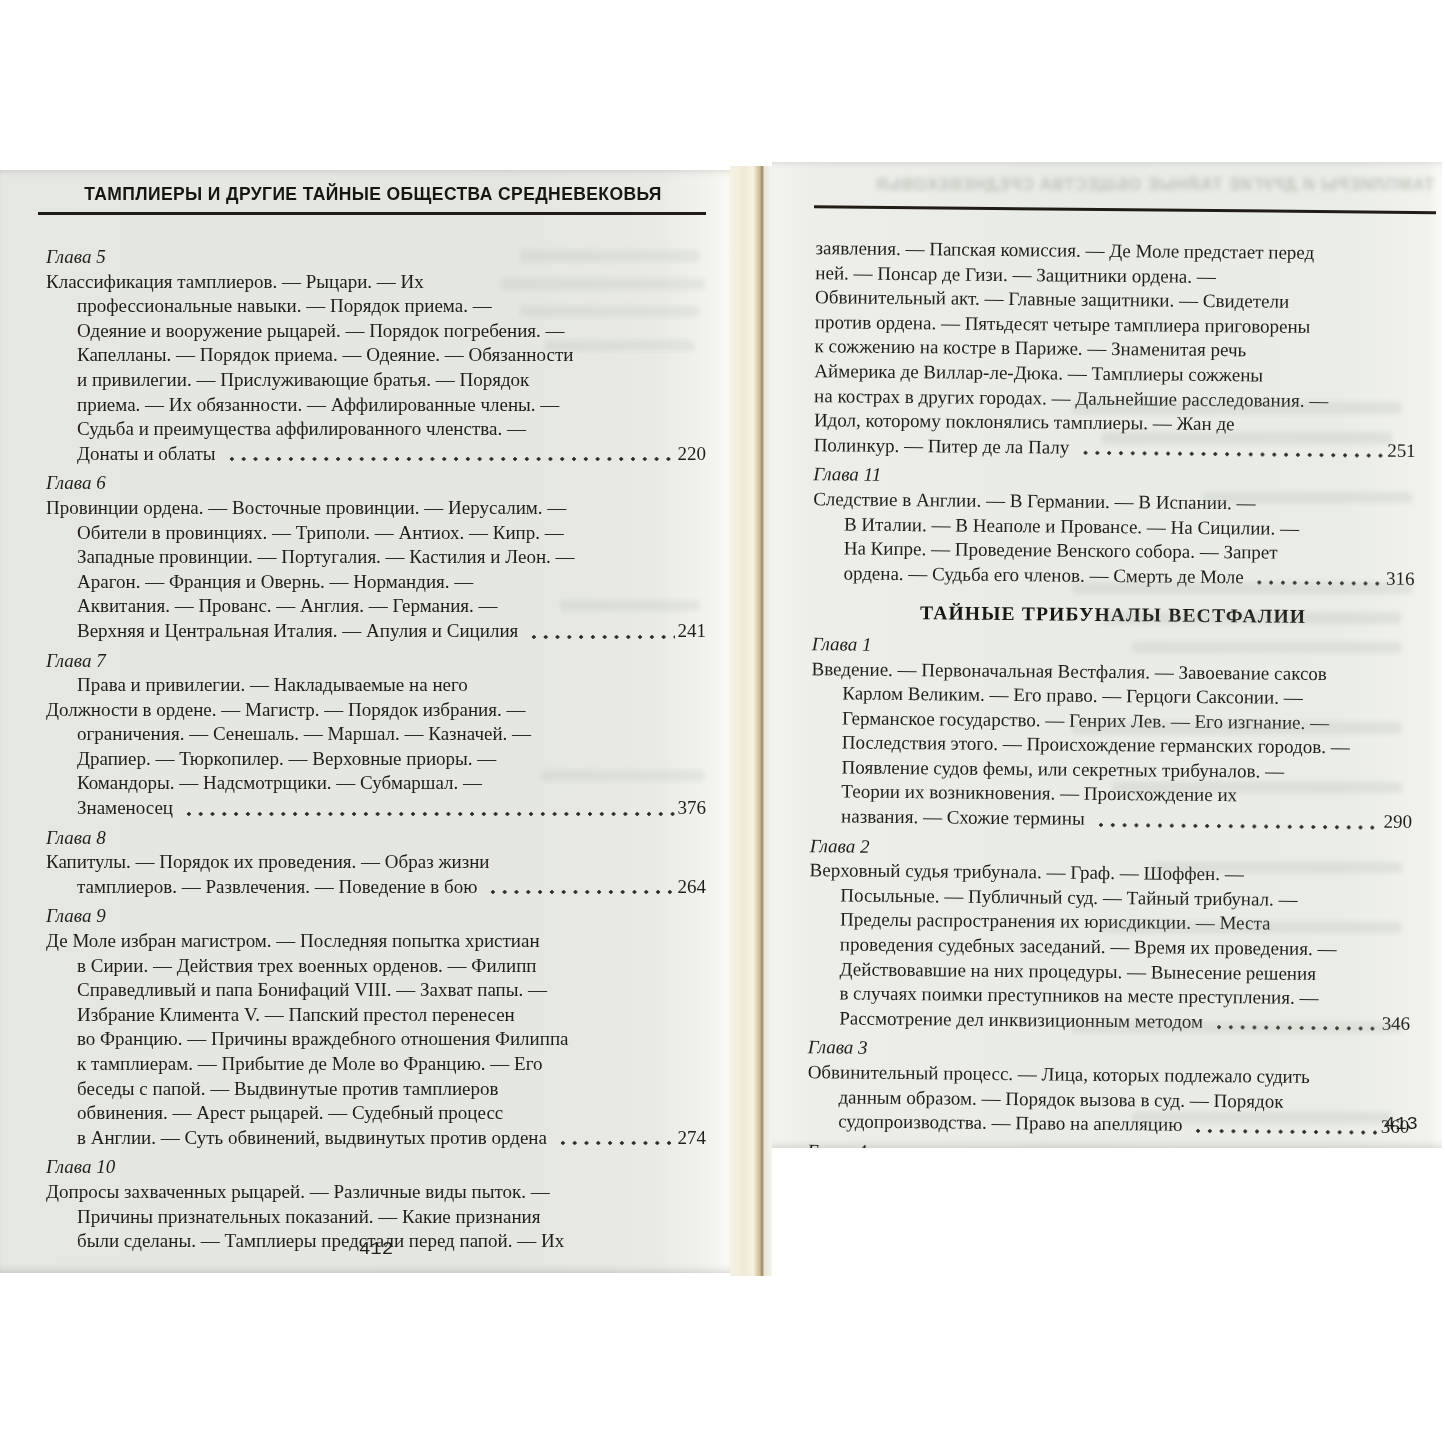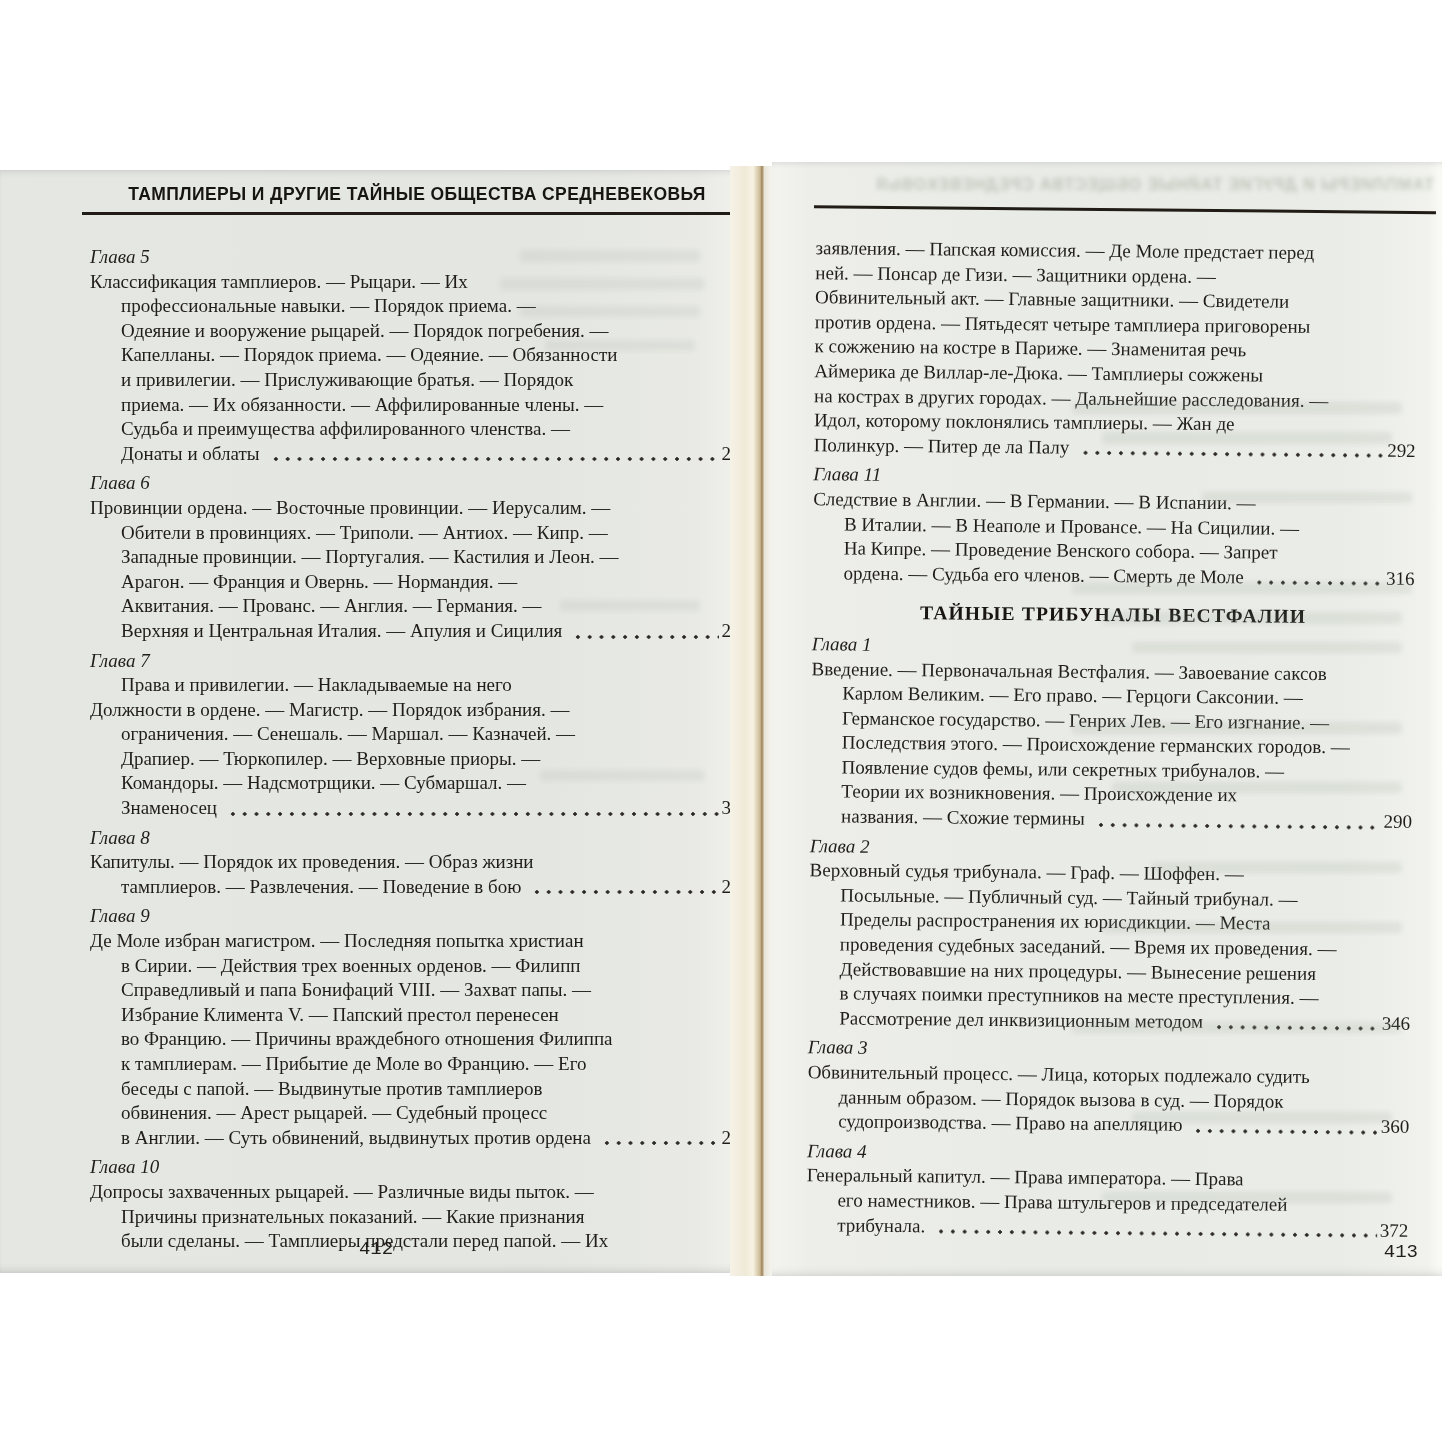--- a/index.html
+++ b/index.html
@@ -5,28 +5,27 @@
   html,body{margin:0;padding:0;background:#ffffff;}
   .photo{
     position:relative;width:1445px;height:1445px;background:#ffffff;overflow:hidden;
     font-family:"Liberation Serif","DejaVu Serif",serif;color:#211e1a;
   }
   .page{position:absolute;overflow:hidden;}
   .page-left{
     left:0;top:170px;width:730px;height:1103px;
     background:linear-gradient(to right,#e5e7e2 0%,#e4e6e1 70%,#e9eae5 90%,#f2f3ee 97%,#fbfaf4 100%);
     box-shadow:inset 0 6px 10px -8px rgba(0,0,0,.25), inset 0 -8px 12px -10px rgba(0,0,0,.28);
-    padding-left:44px;
   }
   .gutter{
     position:absolute;left:730px;top:166px;width:42px;height:1110px;
     background:linear-gradient(to right,#f6f2e6 0%,#efe9d8 35%,#f7f2e2 55%,#c9b893 72%,#9c7f54 76%,#e8e4d6 82%,#f4f5f0 100%);
   }
   .page-right{
-    left:772px;top:162px;width:670px;height:1114px;
+    left:772px;top:162px;width:670px;height:986px;
     background:linear-gradient(to right,#f3f4ef 0%,#edeeE9 6%,#e9ebe6 40%,#eaece7 85%,#f1f2ed 98%,#fbfbf8 100%);
     box-shadow:inset 0 6px 10px -8px rgba(0,0,0,.22), inset 0 -8px 12px -10px rgba(0,0,0,.25);
   }
   .running-head{
     margin:14px 24px 7px 40px;text-align:center;
     font-family:"Liberation Sans","DejaVu Sans",sans-serif;font-weight:bold;
     font-size:17.5px;letter-spacing:.4px;color:#17150f;white-space:nowrap;
   }
   .head-rule{border-bottom:3px solid #211d16;margin:0 24px 0 38px;}
   .right-rule{margin:0 6px 0 42px;}
@@ -165,21 +164,21 @@
             <div class="line">ней. — Понсар де Гизи. — Защитники ордена. —</div>
             <div class="line">Обвинительный акт. — Главные защитники. — Свидетели</div>
             <div class="line">против ордена. — Пятьдесят четыре тамплиера приговорены</div>
             <div class="line">к сожжению на костре в Париже. — Знаменитая речь</div>
             <div class="line">Аймерика де Виллар-ле-Дюка. — Тамплиеры сожжены</div>
             <div class="line">на кострах в других городах. — Дальнейшие расследования. —</div>
             <div class="line">Идол, которому поклонялись тамплиеры. — Жан де</div>
             <div class="line tailrow">
               <span class="tailtext">Полинкур. — Питер де ла Палу</span>
               <span class="leader"></span>
-              <span class="pageref">292</span>
+              <span class="pageref">251</span>
             </div>
           </div>
           <div class="entry">
             <div class="line chapter">Глава 11</div>
             <div class="line">Следствие в Англии. — В Германии. — В Испании. —</div>
             <div class="line indent">В Италии. — В Неаполе и Провансе. — На Сицилии. —</div>
             <div class="line indent">На Кипре. — Проведение Венского собора. — Запрет</div>
             <div class="line tailrow indent">
               <span class="tailtext">ордена. — Судьба его членов. — Смерть де Моле</span>
               <span class="leader"></span>

